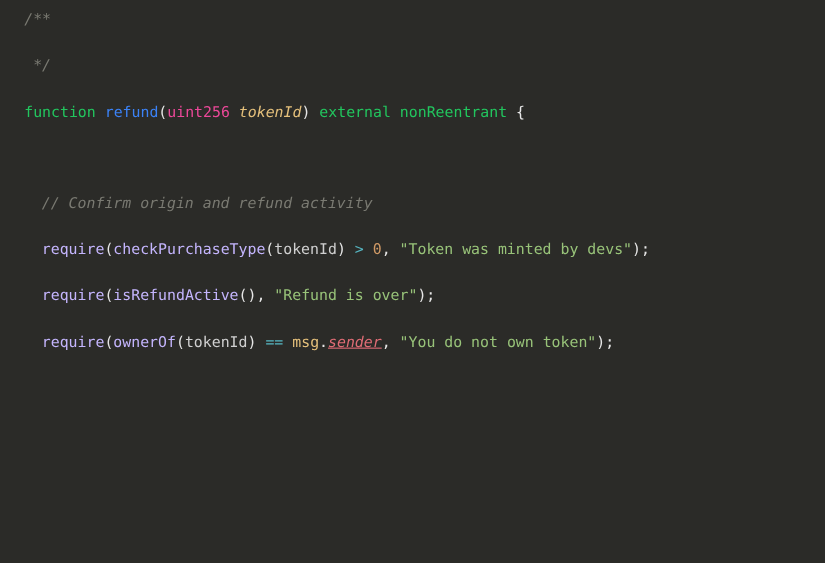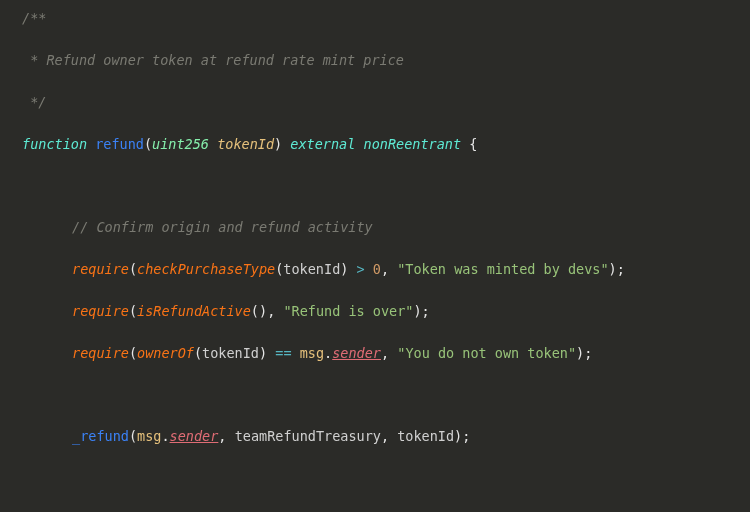--- a/index.html
+++ b/index.html
@@ -13,50 +13,48 @@
     width: 750px;
     height: 512px;
     overflow: hidden;
   }
   pre {
     margin: 0;
     padding: 8px 0 0 0;
     white-space: pre;
   }
   .line { display: block; padding-left: 22px; }
-  .indent1 { padding-left: 72px; }
+  .indent1 { padding-left: 38px; }
 
   .cmt { color: #7a7a72; font-style: italic; }
-  .kw  { color: #5eead4; font-style: italic; }
+  .kw  { color: #22c55e; }
   .fn  { color: #3b82f6; }
-  .typ { color: #86efac; font-style: italic; }
+  .typ { color: #ec4899; }
   .id  { color: #e5c07b; font-style: italic; }
-  .call{ color: #f97316; font-style: italic; }
+  .call{ color: #c4b5fd; }
   .str { color: #98c379; }
   .op  { color: #56b6c2; }
   .num { color: #d19a66; }
   .pun { color: #e6e6e6; }
   .msg { color: #e5c07b; }
   .snd { color: #e06c75; font-style: italic; text-decoration: underline; }
   .plain { color: #d0d0d0; }
 </style>
 </head>
 <body>
 
 <pre><span class="line cmt">/**</span>
-<span class="line cmt"> * Refund owner token at refund rate mint price</span>
 <span class="line cmt"> */</span>
 <span class="line"><span class="kw">function</span><span class="plain"> </span><span class="fn">refund</span><span class="pun">(</span><span class="typ">uint256</span><span class="plain"> </span><span class="id">tokenId</span><span class="pun">)</span><span class="plain"> </span><span class="kw">external</span><span class="plain"> </span><span class="kw">nonReentrant</span><span class="plain"> </span><span class="pun">{</span></span>
 <span class="line"> </span>
 <span class="line indent1 cmt">// Confirm origin and refund activity</span>
 <span class="line indent1"><span class="call">require</span><span class="pun">(</span><span class="call">checkPurchaseType</span><span class="pun">(</span><span class="plain">tokenId</span><span class="pun">)</span><span class="plain"> </span><span class="op">&gt;</span><span class="plain"> </span><span class="num">0</span><span class="pun">, </span><span class="str">"Token was minted by devs"</span><span class="pun">)</span><span class="pun">;</span></span>
 <span class="line indent1"><span class="call">require</span><span class="pun">(</span><span class="call">isRefundActive</span><span class="pun">(</span><span class="pun">)</span><span class="pun">, </span><span class="str">"Refund is over"</span><span class="pun">)</span><span class="pun">;</span></span>
 <span class="line indent1"><span class="call">require</span><span class="pun">(</span><span class="call">ownerOf</span><span class="pun">(</span><span class="plain">tokenId</span><span class="pun">)</span><span class="plain"> </span><span class="op">==</span><span class="plain"> </span><span class="msg">msg</span><span class="pun">.</span><span class="snd">sender</span><span class="pun">, </span><span class="str">"You do not own token"</span><span class="pun">)</span><span class="pun">;</span></span>
 <span class="line"> </span>
-<span class="line indent1"><span class="fn">_refund</span><span class="pun">(</span><span class="msg">msg</span><span class="pun">.</span><span class="snd">sender</span><span class="pun">, </span><span class="plain">teamRefundTreasury</span><span class="pun">, </span><span class="plain">tokenId</span><span class="pun">)</span><span class="pun">;</span></span>
 <span class="line"> </span>
 
 
 
 
 
 
 
 
 

